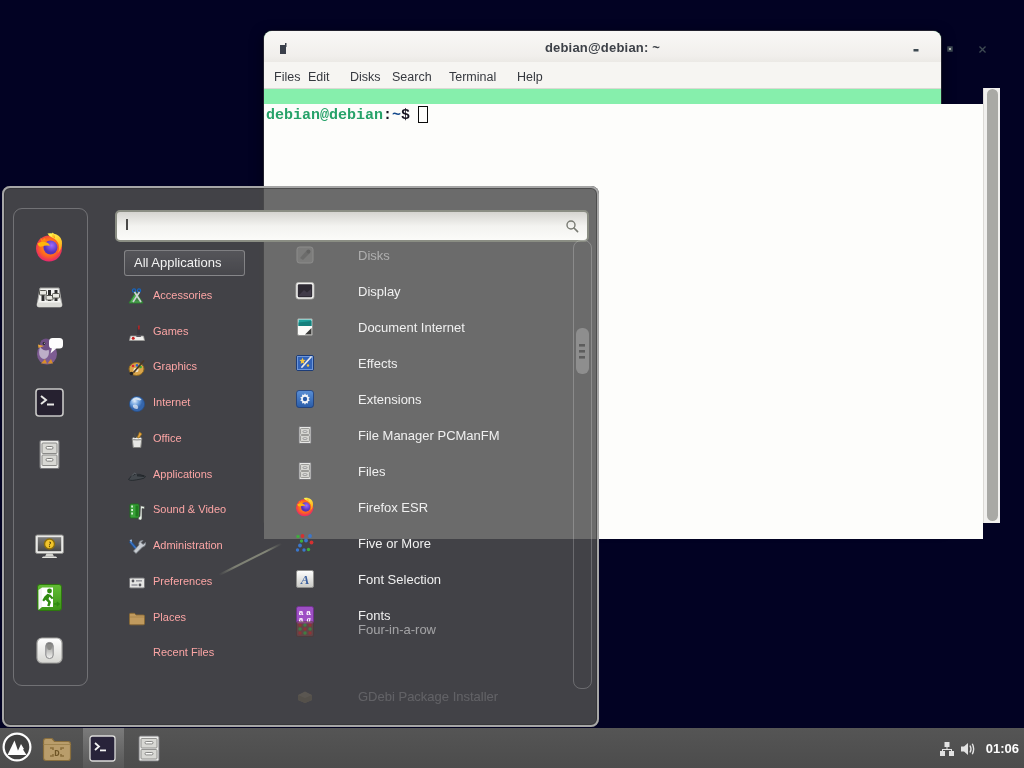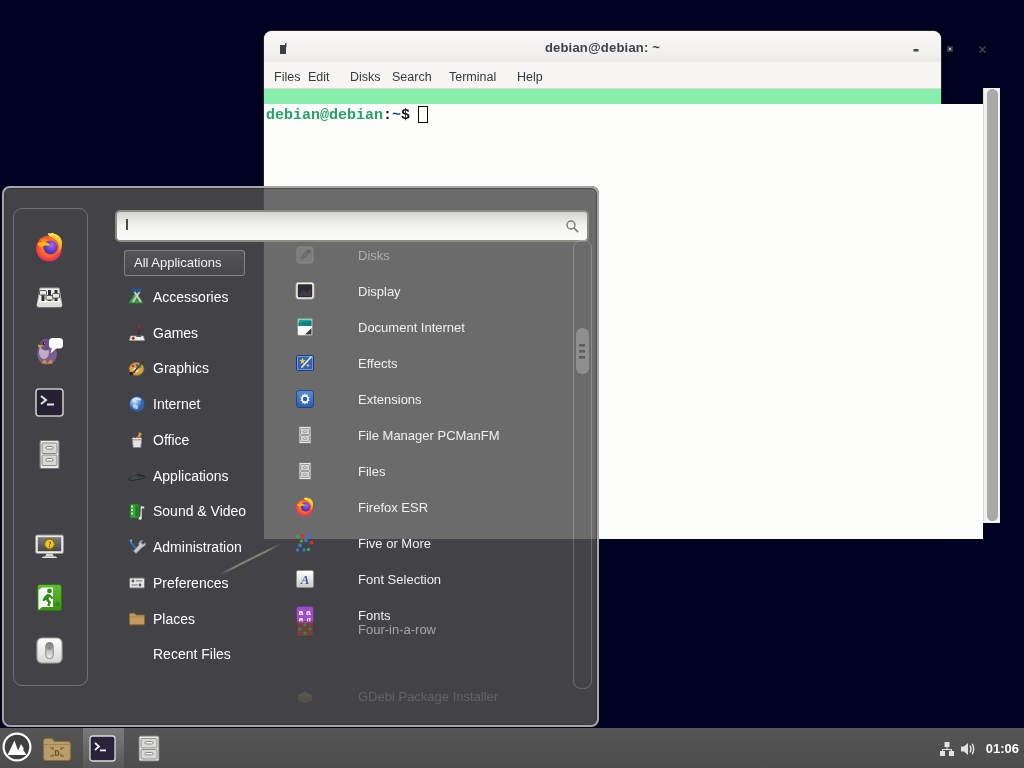--- a/index.html
+++ b/index.html
@@ -19,21 +19,21 @@
 
 #menu{left:2px;top:186px;width:597px;height:541px;background:rgba(79,79,79,0.84);border-radius:8px;outline:2px solid #a6a6a6;outline-offset:-2px;box-shadow:inset 0 0 0 3px rgba(42,42,42,0.45);}
 #sidebar{left:11px;top:22px;width:73px;height:476px;border:1px solid rgba(255,255,255,0.25);border-radius:9px;}
 
 #searchbox{left:113px;top:24px;width:470px;height:28px;background:linear-gradient(180deg,#d5d4d0 0%,#f3f3f0 50%,#fbfbf9 100%);border:2px solid #8a8d83;border-radius:5px;}
 #searchcursor{left:9px;top:7px;width:1.5px;height:11px;background:#4a4a48;}
 #allapps{left:122px;top:64px;width:119px;height:24px;background:linear-gradient(180deg,rgba(255,255,255,0.10),rgba(255,255,255,0.03));border:1px solid rgba(205,205,205,0.42);border-radius:3px;}
 #allapps span{position:absolute;left:9px;top:4px;font-size:13px;color:#f2f2f2;}
 .cat{position:absolute;left:126px;width:160px;height:20px;}
 .cat .ci{position:absolute;left:0;top:1px;}
-.cat .cl{position:absolute;left:25px;top:2px;font-size:14px;color:#ffffff;white-space:nowrap;}
+.cat .cl{position:absolute;left:25px;top:2px;font-size:11px;color:#fca5a5;white-space:nowrap;}
 .app{position:absolute;left:293px;width:280px;height:22px;}
 .app .ai{position:absolute;left:0;top:0;}
 .app .al{position:absolute;left:27px;top:3px;font-size:13px;color:#f0f0f0;white-space:nowrap;margin-left:36px;}
 #mscroll{left:571px;top:54px;width:17px;height:447px;border:1px solid rgba(255,255,255,0.22);border-radius:8px;}
 #mthumb{left:1.5px;top:87px;width:13px;height:46px;background:#8e8e8e;border-radius:6px;}
 #debianwm{left:460px;top:480px;width:170px;font-family:"Liberation Serif",serif;font-size:38px;line-height:1;color:#6f6f6f;}
 
 #panel{left:0;top:728px;width:1024px;height:40px;background:linear-gradient(180deg,#555555,#4c4c4c);}
 #termbtn{left:83px;top:0;width:41px;height:40px;background:linear-gradient(180deg,#7b7b7b,#585858);}
 #clock{right:5px;top:13px;font-size:13px;font-weight:bold;color:#fdfdfd;}

